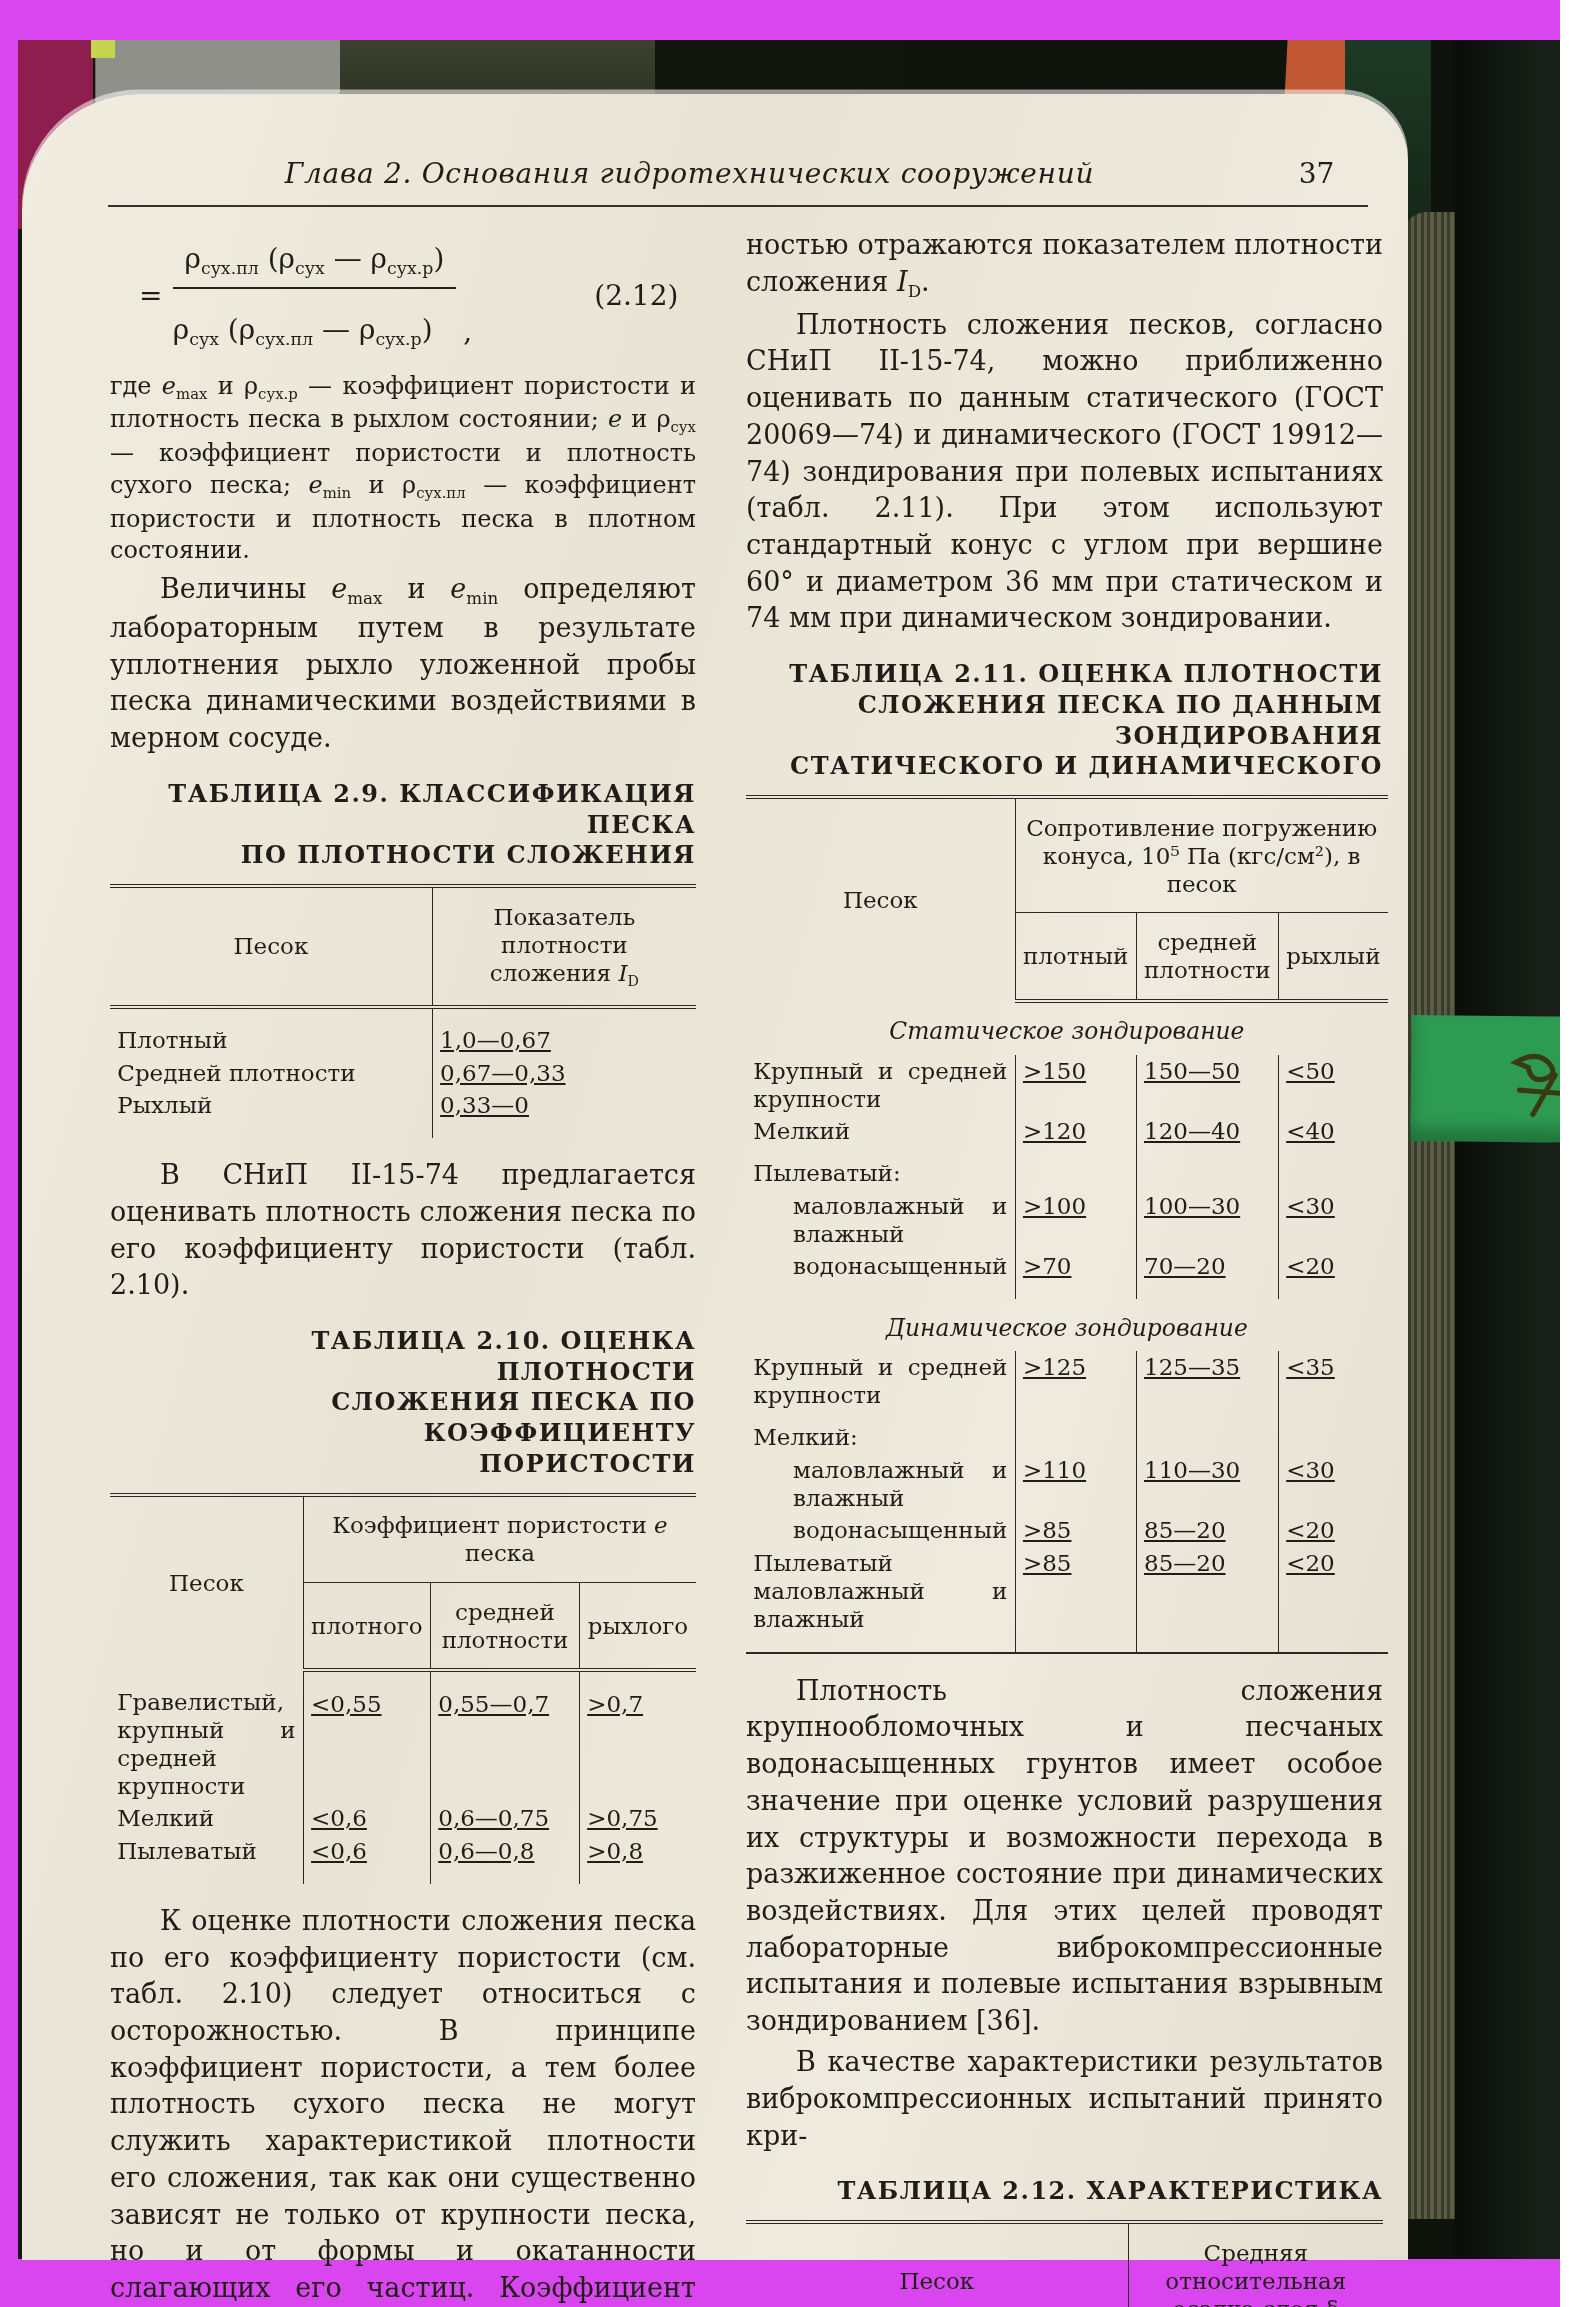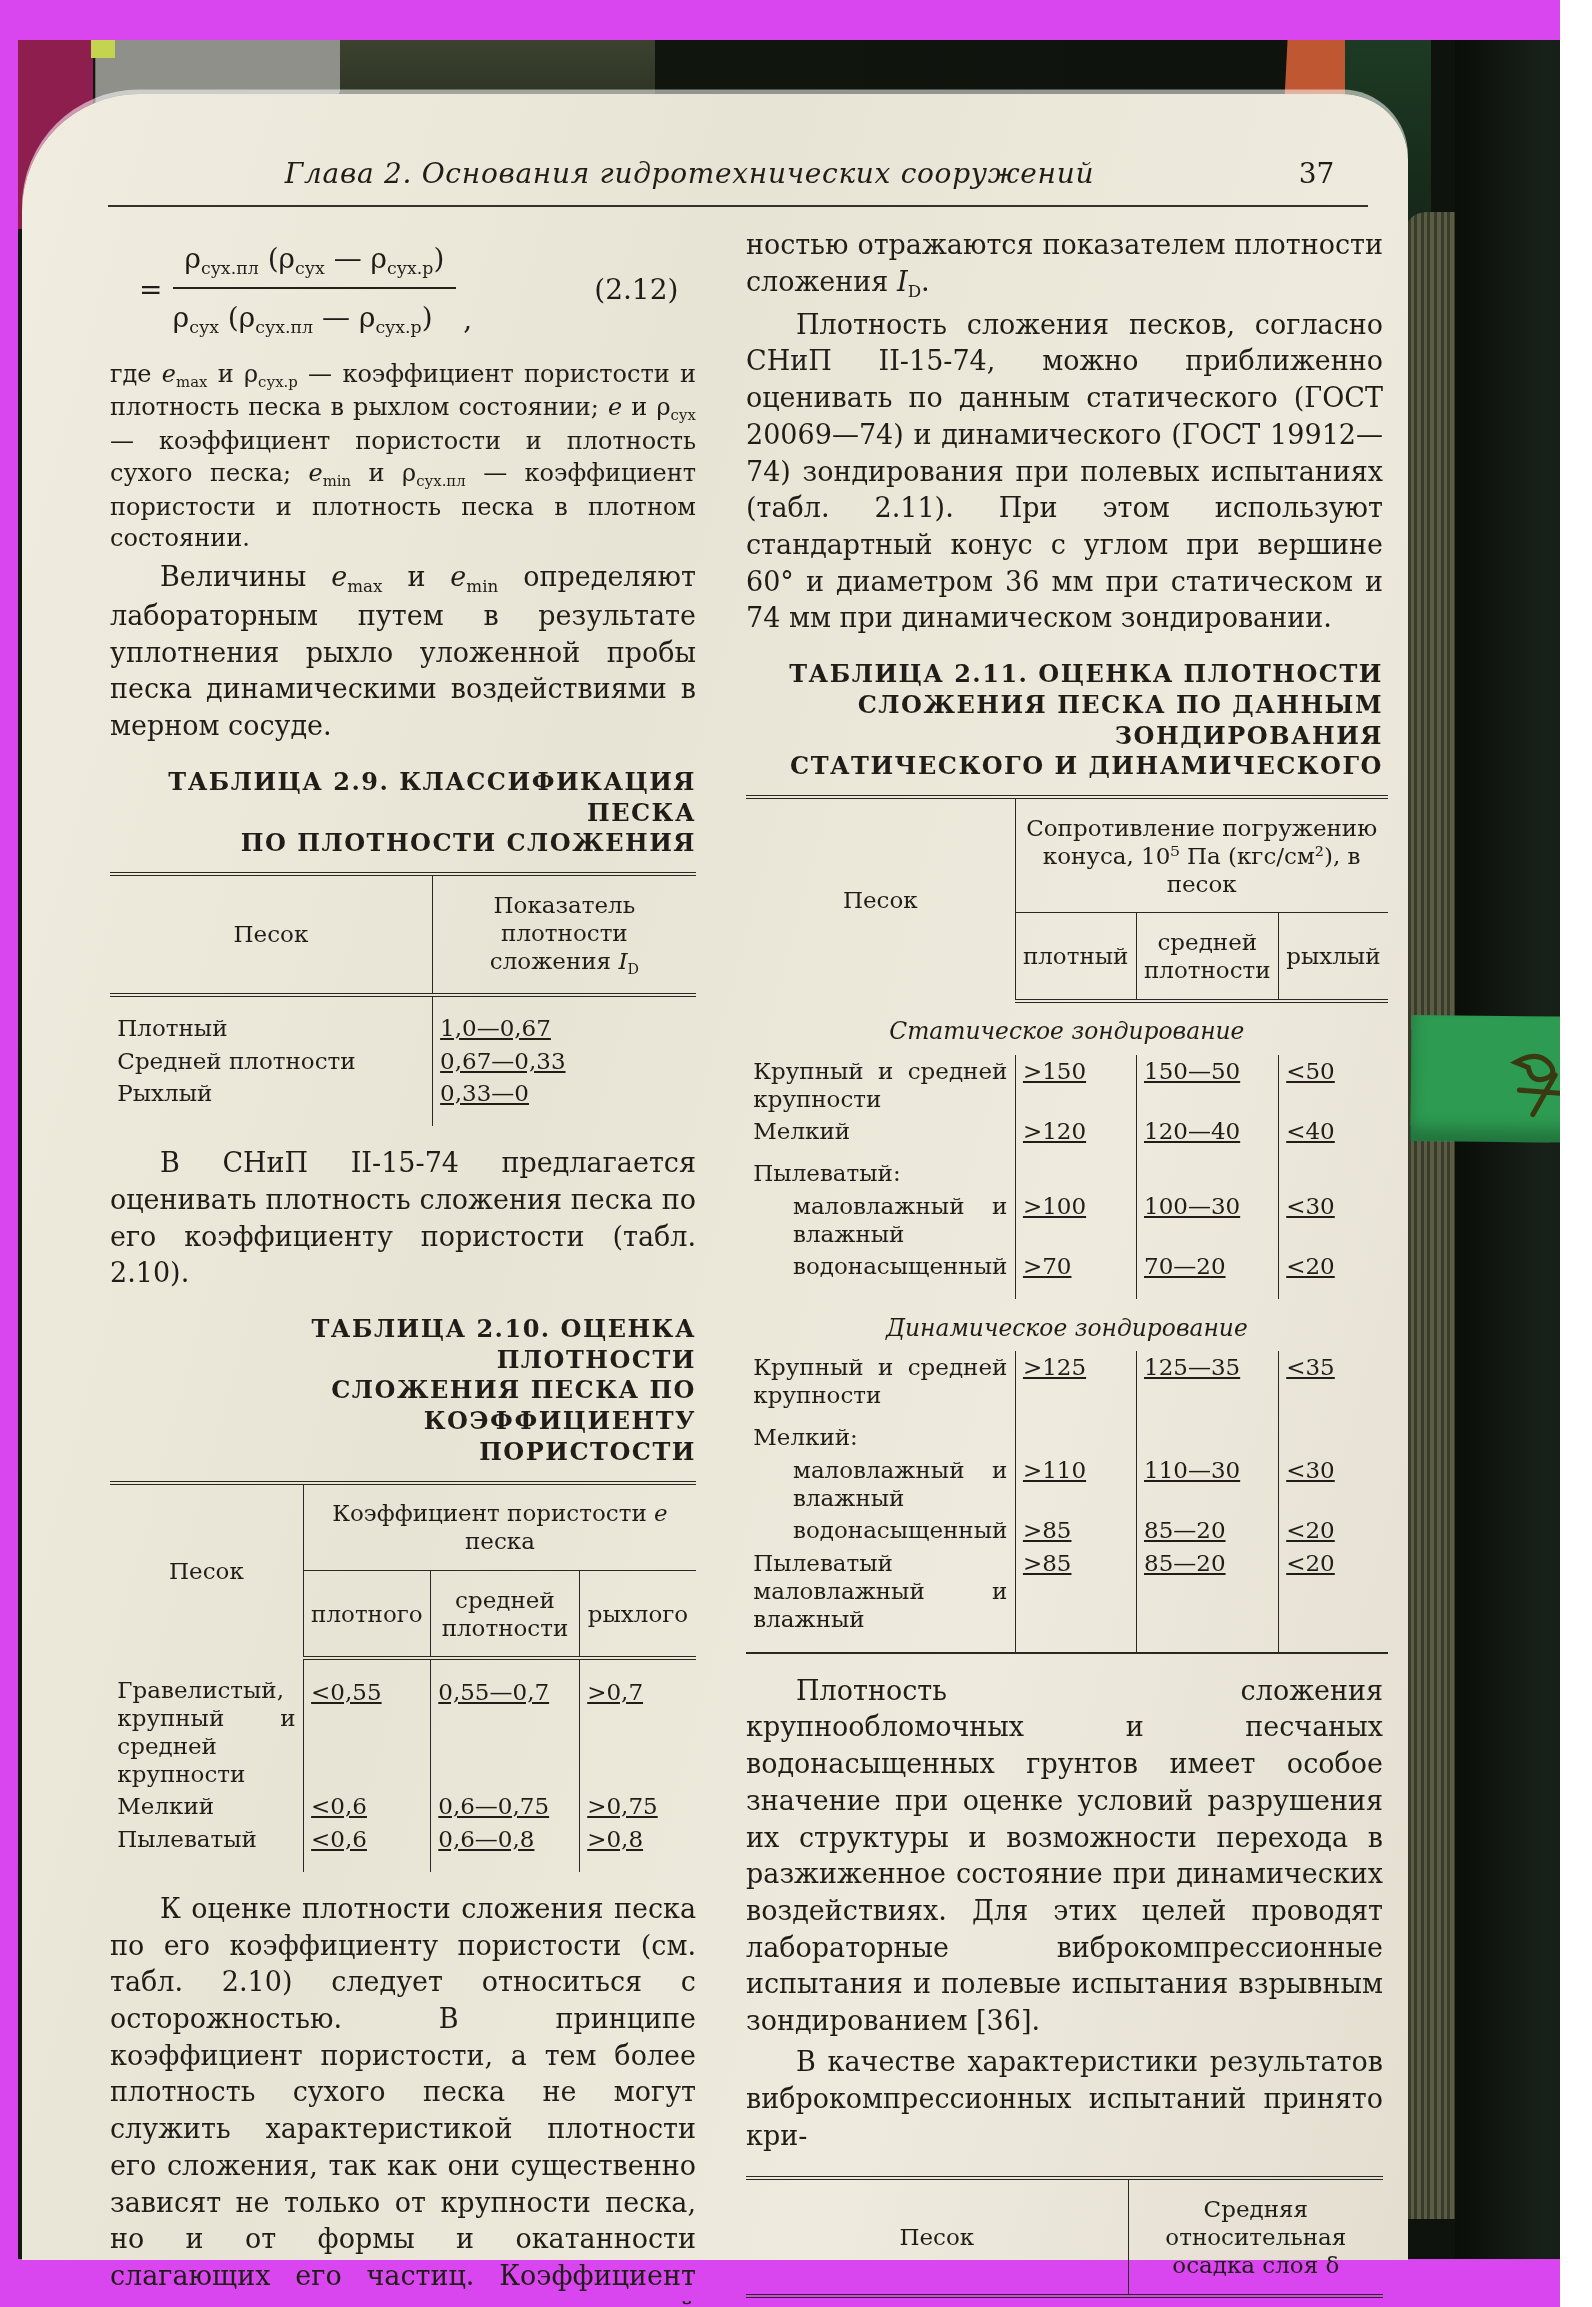--- a/index.html
+++ b/index.html
@@ -35,21 +35,21 @@
   p{margin:0 0 4.4px 0;}
   p.ind{text-indent:50px;}
   p.noind{text-indent:0;}
   .small{font-size:24px;line-height:1.32;}
   .r-sub{font-size:62%;vertical-align:-0.35em;}
   .r-i{font-style:italic;}
   
   .formula{display:flex;align-items:center;margin:10.3px 0 19px 29px;font-size:28px;}
   .frac{display:inline-block;margin-left:10.3px;}
   .frac .num{display:block;border-bottom:2.2px solid #25221d;padding:0 11.7px 5.9px;}
-  .frac .den{display:block;padding-top:10px;}
+  .frac .den{display:block;padding-top:22px;}
   .fcomma{margin-left:7.3px;align-self:flex-end;}
   .fnum{margin-left:auto;margin-right:17.6px;}
   
   .ttitle{font-weight:bold;text-align:right;font-size:24px;line-height:1.28;letter-spacing:1.5px;margin:22px 0 13px;}
   table.btable{width:100%;border-collapse:collapse;font-size:23px;line-height:1.22;
                border-top:4.4px double #2b2823;margin-bottom:19px;}
   .btable th{font-weight:normal;text-align:center;vertical-align:middle;padding:14.6px 7.3px;}
   .btable thead .subrow th{border-bottom:4.4px double #2b2823;}
   .btable td{vertical-align:top;padding:2.2px 7.3px;}
   .vl{border-right:1.5px solid #2b2823;}
@@ -290,20 +290,21 @@
             <td class="vl val">85—20</td>
             <td class="val">&lt;20</td>
           </tr>
         </tbody>
       </table>
 
       <p class="ind">Плотность сложения крупнообломочных и песчаных водонасыщенных грунтов имеет особое значение при оценке условий разрушения их структуры и возможности перехода в разжиженное состояние при динамических воздействиях. Для этих целей проводят лабораторные виброкомпрессионные испытания и полевые испытания взрывным зондированием [36].</p>
       <p class="ind">В качестве характеристики результатов виброкомпрессионных испытаний принято кри-</p>
 
       <div class="ttitle">
+        <div>ТАБЛИЦА 2.12. ХАРАКТЕРИСТИКА</div>
       </div>
 
       <table class="btable t212">
         <colgroup>
             <col style="width:60%">
             <col style="width:40%">
           </colgroup>
         <thead>
           <tr class="subrow">
             <th class="vl">Песок</th>

